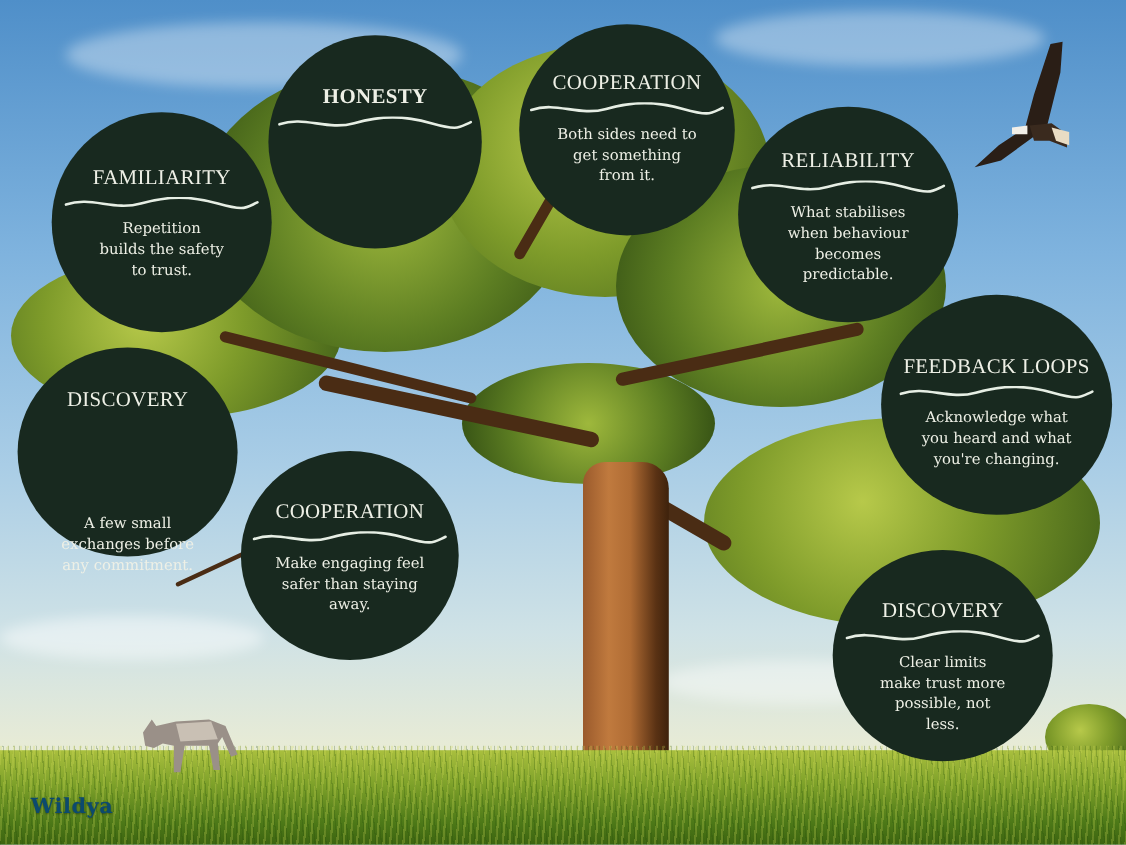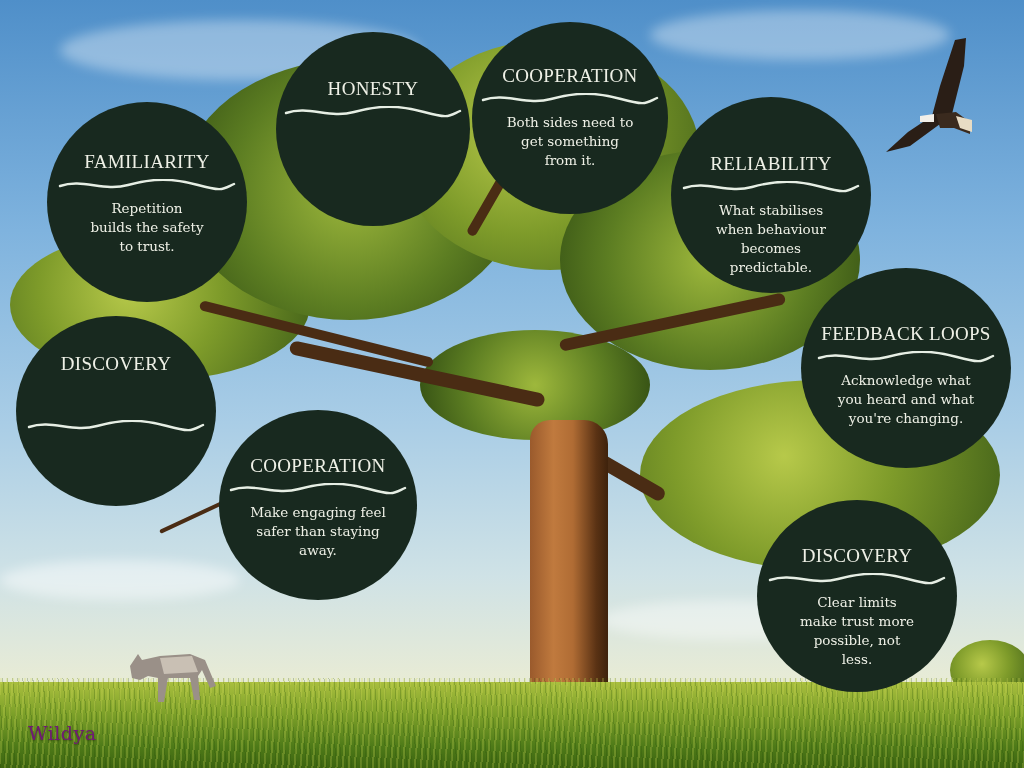--- a/index.html
+++ b/index.html
@@ -32,22 +32,22 @@
 
   .canopy { position: absolute; border-radius: 50%; }
   .leaf-a { background: radial-gradient(circle at 40% 40%, #b7c94a 0%, #7e9b2a 45%, #3f5e18 100%); }
   .leaf-b { background: radial-gradient(circle at 50% 50%, #9eb83c 0%, #5c7d22 55%, #2f4a12 100%); }
 
   .wolf { position: absolute; left: 120px; top: 646px; width: 100px; height: 58px; }
   .eagle { position: absolute; left: 880px; top: 36px; width: 95px; height: 118px; }
 
   .logo {
     position: absolute; left: 28px; top: 722px;
-    color: #701a75; font-family: "DejaVu Serif", serif; font-size: 19px;
-    letter-spacing: 0.5px; text-shadow: 0 1px 2px rgba(0,0,0,0.4);
+    color: #0c4a6e; font-family: "DejaVu Serif", serif; font-size: 19px;
+    letter-spacing: 0.5px; text-shadow: 0 1px 2px rgba(0,0,0,0.4); font-weight: bold;
   }
 
   .card {
     position: absolute; border-radius: 50%;
     background: #18291f;
     color: #eef0e6;
     display: flex; flex-direction: column; align-items: center;
     text-align: center;
   }
   .card .title {
@@ -110,38 +110,38 @@
 <div class="card" style="left:47px;top:102px;width:200px;height:200px;padding-top:50px;">
   <div class="title">FAMILIARITY</div>
   <svg class="wave" width="178" height="12" viewBox="0 0 178 12">
       <path d="M2 7 C 25 -1, 45 13, 70 6 S 115 -1, 140 6 S 165 10, 176 5" fill="none" stroke="#e6eee4" stroke-width="2.4" stroke-linecap="round"></path>
     </svg>
   <div class="body">Repetition
 builds the safety
 to trust.</div>
 </div>
 
-<div class="card" style="left:276px;top:32px;width:194px;height:194px;padding-top:47px;">
+<div class="card" style="left:244px;top:32px;width:194px;height:194px;padding-top:47px;font-weight:bold;">
   <div class="title">HONESTY</div>
   <svg class="wave" width="178" height="12" viewBox="0 0 178 12">
       <path d="M2 7 C 25 -1, 45 13, 70 6 S 115 -1, 140 6 S 165 10, 176 5" fill="none" stroke="#e6eee4" stroke-width="2.4" stroke-linecap="round"></path>
     </svg>
 </div>
 
 <div class="card" style="left:472px;top:22px;width:196px;height:192px;padding-top:44px;">
   <div class="title">COOPERATION</div>
   <svg class="wave" width="178" height="12" viewBox="0 0 178 12">
       <path d="M2 7 C 25 -1, 45 13, 70 6 S 115 -1, 140 6 S 165 10, 176 5" fill="none" stroke="#e6eee4" stroke-width="2.4" stroke-linecap="round"></path>
     </svg>
   <div class="body">Both sides need to
 get something
 from it.</div>
 </div>
 
-<div class="card" style="left:671px;top:97px;width:200px;height:196px;padding-top:40px;justify-content:center;">
+<div class="card" style="left:671px;top:97px;width:200px;height:196px;padding-top:40px;">
   <div class="title">RELIABILITY</div>
   <svg class="wave" width="178" height="12" viewBox="0 0 178 12">
       <path d="M2 7 C 25 -1, 45 13, 70 6 S 115 -1, 140 6 S 165 10, 176 5" fill="none" stroke="#e6eee4" stroke-width="2.4" stroke-linecap="round"></path>
     </svg>
   <div class="body">What stabilises
 when behaviour
 becomes
 predictable.</div>
 </div>
 
@@ -153,20 +153,23 @@
   <div class="body">Acknowledge what
 you heard and what
 you're changing.</div>
 </div>
 
 <div class="card" style="left:16px;top:316px;width:200px;height:190px;padding-top:38px;gap:39px;">
   <div class="title">DISCOVERY</div>
   <svg class="wave" width="178" height="12" viewBox="0 0 178 12">
       <path d="M2 7 C 25 -1, 45 13, 70 6 S 115 -1, 140 6 S 165 10, 176 5" fill="none" stroke="#e6eee4" stroke-width="2.4" stroke-linecap="round"></path>
     </svg>
+  <div class="body">A few small
+exchanges before
+any commitment.</div>
 </div>
 
 <div class="card" style="left:219px;top:410px;width:198px;height:190px;padding-top:46px;">
   <div class="title">COOPERATION</div>
   <svg class="wave" width="178" height="12" viewBox="0 0 178 12">
       <path d="M2 7 C 25 -1, 45 13, 70 6 S 115 -1, 140 6 S 165 10, 176 5" fill="none" stroke="#e6eee4" stroke-width="2.4" stroke-linecap="round"></path>
     </svg>
   <div class="body">Make engaging feel
 safer than staying
 away.</div>

